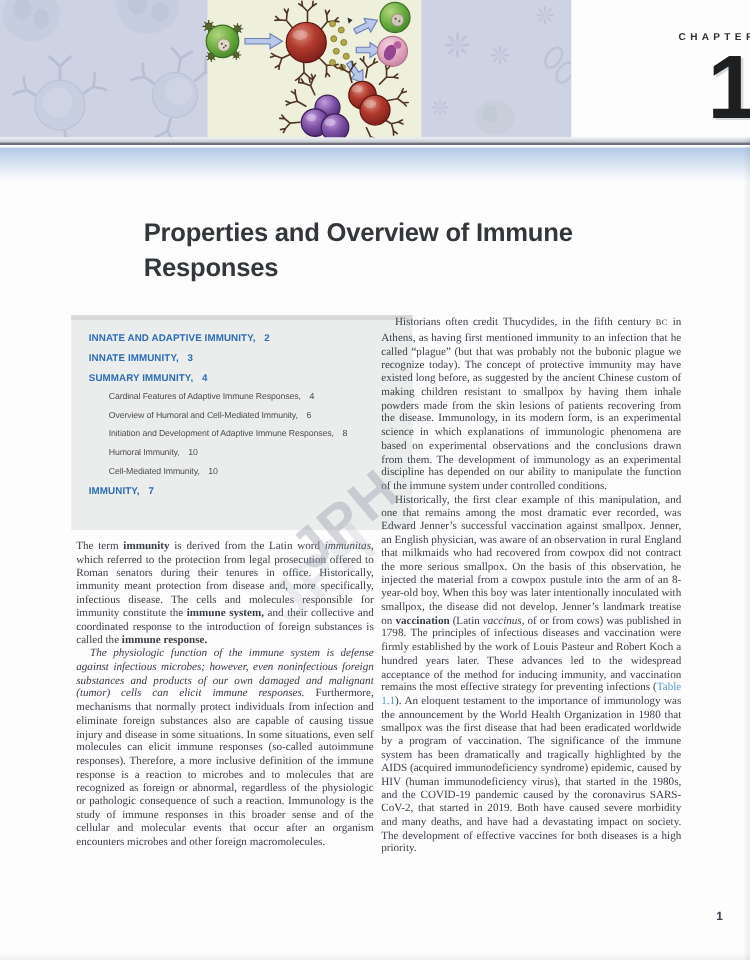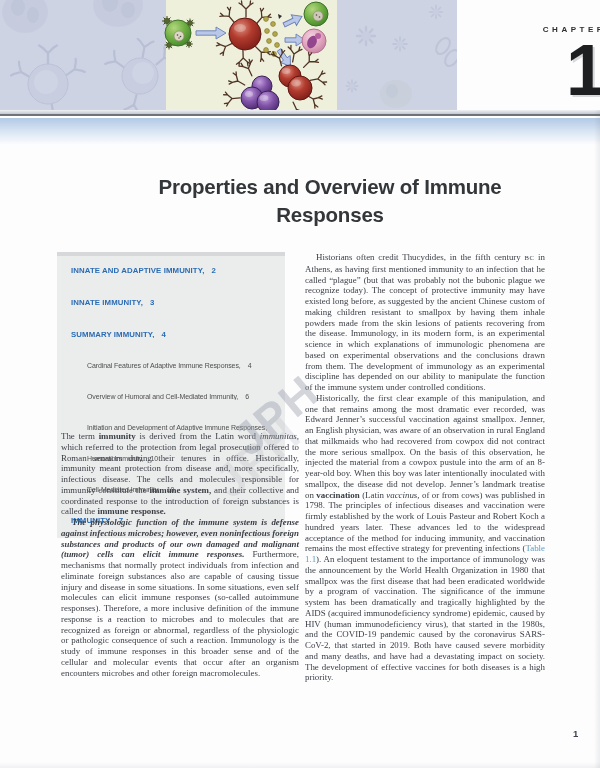--- a/index.html
+++ b/index.html
@@ -16,41 +16,41 @@
                   text-shadow:2px 2px 0 rgba(145,148,156,0.35);}
 
   
   .band-silver{position:absolute;left:0;top:110px;width:600px;height:4px;background:linear-gradient(#f0f2f5,#c1c6d0);}
   .band-dark{position:absolute;left:0;top:114px;width:600px;height:2px;background:#6f7278;}
   .band-white{position:absolute;left:0;top:116px;width:600px;height:2px;background:#ffffff;}
   .band-blue{position:absolute;left:0;top:118px;width:600px;height:27px;
              background:linear-gradient(180deg,#b2c9e5 0%,#d9e5f3 50%,#fdfdfe 100%);}
 
   
-  .page-title{position:absolute;top:159px;left:115px;width:430px;text-align:center;
+  .page-title{position:absolute;top:159px;left:115px;width:430px;text-align:left;
               font-weight:bold;font-size:20.5px;line-height:28.5px;color:#34373a;letter-spacing:-0.2px;}
 
   
-  .toc-box{position:absolute;left:57px;top:252px;width:228px;box-sizing:border-box;
-           background:#ebecec;border-top:4px solid #d7d8da;padding:11px 14px 13px 14px;}
+  .toc-box{position:absolute;left:57px;top:252px;width:273px;box-sizing:border-box;
+           background:#ebecec;border-top:4px solid #d7d8da;padding:11px 14px 27px 14px;}
   .toc-row{display:flex;align-items:baseline;white-space:nowrap;overflow:hidden;line-height:1;}
-  .toc-row + .toc-row{margin-top:24px;}
+  .toc-row + .toc-row{margin-top:8px;}
   .toc-main{font-weight:bold;font-size:7.8px;color:var(--toc-accent,#2b6cb4);letter-spacing:0.1px;}
   .toc-sub{font-size:7px;color:#4e4e4e;padding-left:16px;letter-spacing:-0.1px;}
   .toc-page{margin-left:7px;}
 
   
   .col-left{position:absolute;left:61px;top:431px;width:238px;}
   .col-right{position:absolute;left:305px;top:252px;width:240px;}
   .body-par{margin:0;font-family:"Liberation Serif",serif;font-size:8.9px;line-height:10.75px;
             text-align:justify;color:#3a3e45;}
   .body-par.pi{text-indent:11px;}
   .run-b{font-weight:bold;}
   .run-i{font-style:italic;}
-  .run-bi{font-weight:bold;font-style:italic;margin-top:16px;}
+  .run-bi{font-weight:normal;font-style:italic;margin-top:16px;}
   .run-sc{font-size:75%;letter-spacing:0.4px;}
   .run-link{color:var(--link-color,#5b9bc0);}
 
   
   .watermark{position:absolute;font-weight:bold;font-size:46px;letter-spacing:2px;color:#9aa0ac;
              transform:rotate(-40deg);pointer-events:none;z-index:5;font-family:"Liberation Sans",sans-serif;}
   .wm1{left:228px;top:388px;opacity:0.42;}
   .wm2{left:210px;top:430px;opacity:0.18;}
 
   

